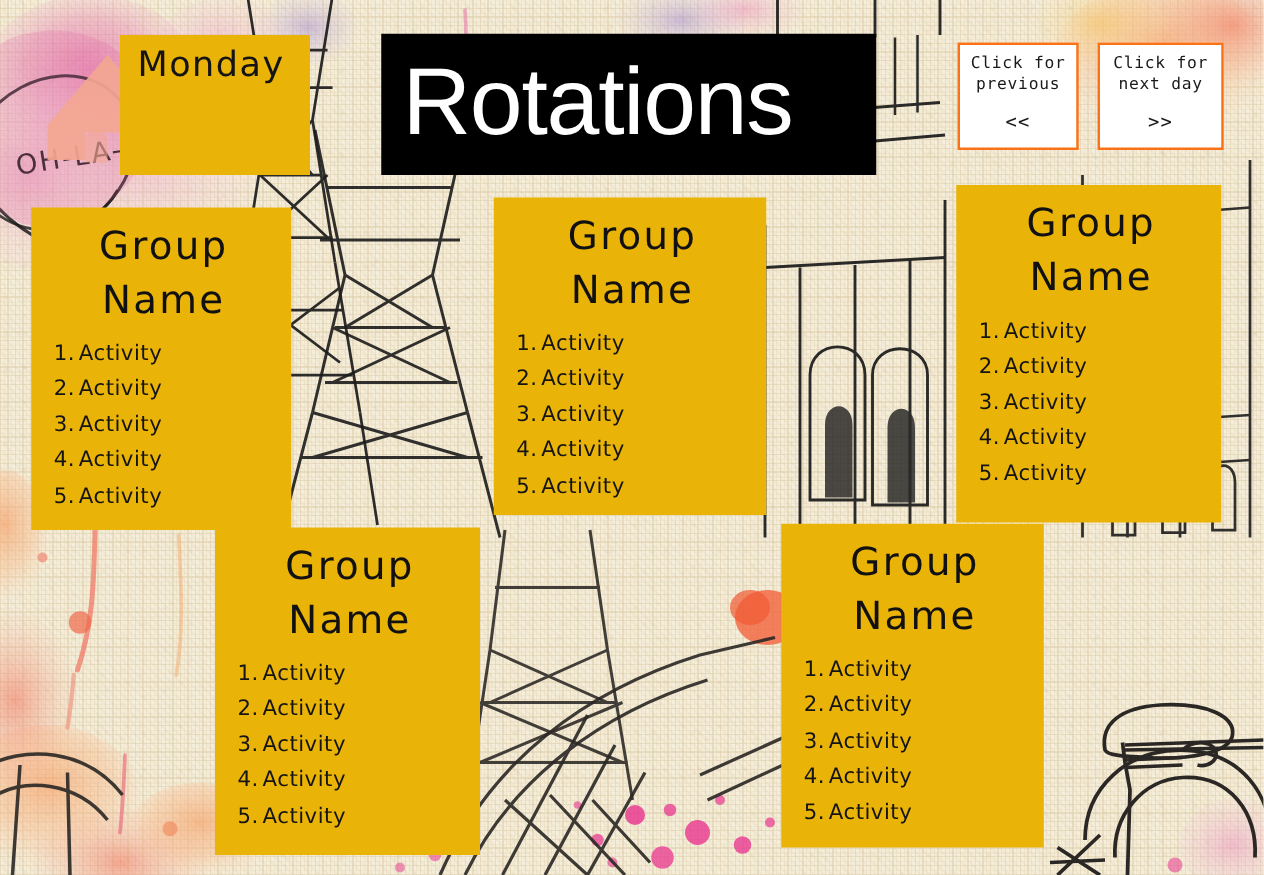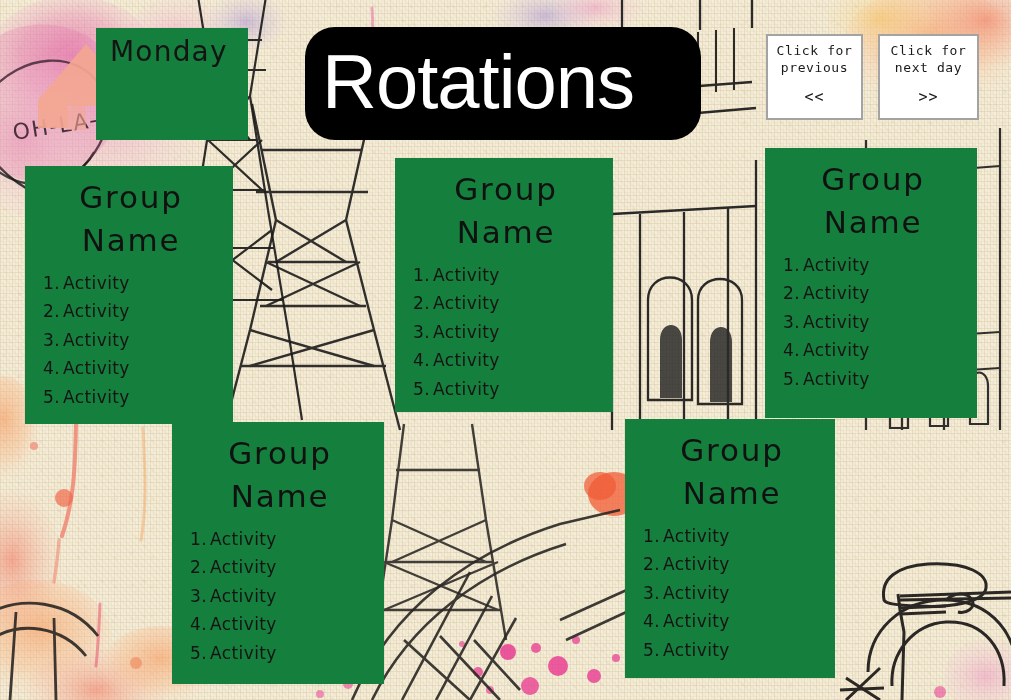--- a/index.html
+++ b/index.html
@@ -56,21 +56,21 @@
     background-size: 37px 29px, 43px 35px, 31px 41px, 47px 33px, 39px 27px;
   }
 
   
   .bg-art { position: absolute; inset: 0; }
   .bg-art svg { position: absolute; top: 0; left: 0; }
 
   
   .note-card {
     position: absolute;
-    background: #15803d;
+    background: #eab308;
     box-sizing: border-box;
     overflow: hidden;
   }
   .group-card {
     padding: 6px 0 0 4px;
   }
   .group-title {
     text-align: center;
     font-family: "DejaVu Sans", sans-serif;
     font-weight: 400;
@@ -110,38 +110,37 @@
 
   
   .title-banner {
     position: absolute;
     left: 305px; top: 27px;
     width: 396px; height: 113px;
     background: #000000;
     display: flex;
     align-items: center;
     justify-content: flex-start;
-    border-radius: 30px;
   }
   .title-text {
     font-family: "Liberation Sans", sans-serif;
     font-weight: 400;
     font-size: 76px;
     line-height: 1;
     color: #ffffff;
     letter-spacing: -1px;
     padding-left: 17px;
     margin-top: -4px;
   }
 
   
   .nav-btn {
     position: absolute;
     background: #ffffff;
-    border: 2px solid #a3a3a3;
+    border: 2px solid #f97316;
     box-sizing: border-box;
     text-align: center;
     cursor: pointer;
   }
   .nav-btn .nav-label {
     display: block;
     font-family: "DejaVu Sans Mono", monospace;
     font-size: 13px;
     line-height: 1.28;
     color: #1a1a1a;

